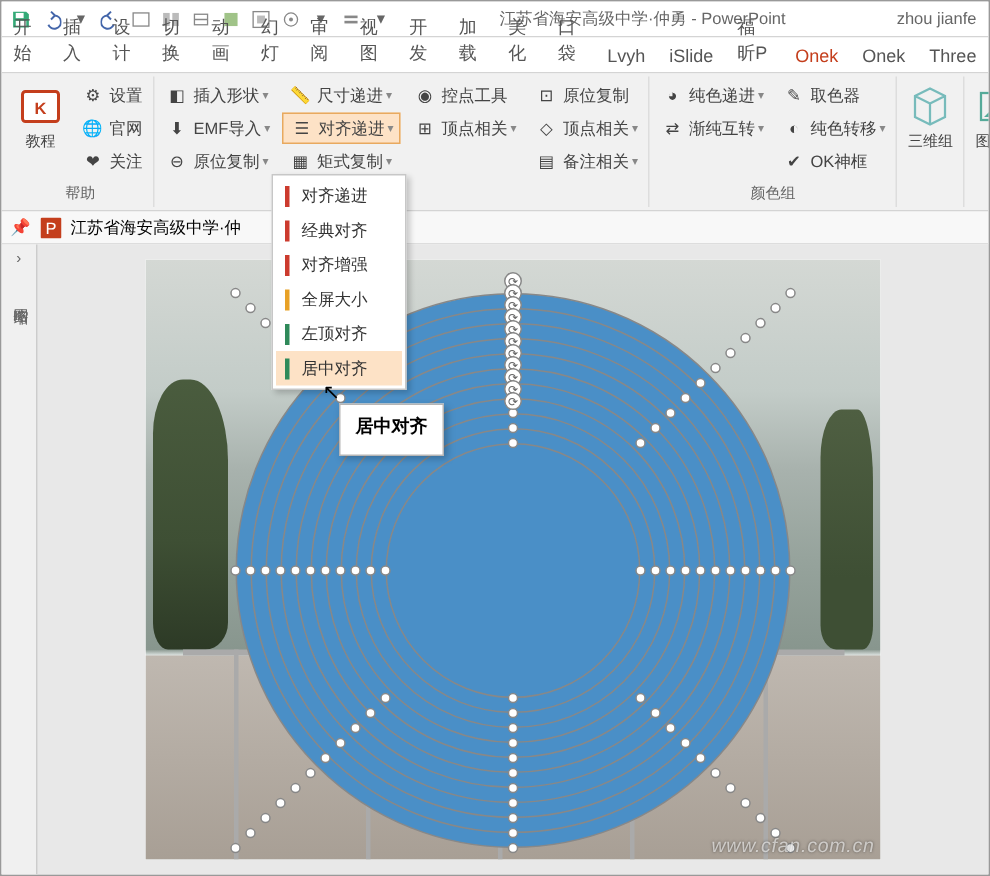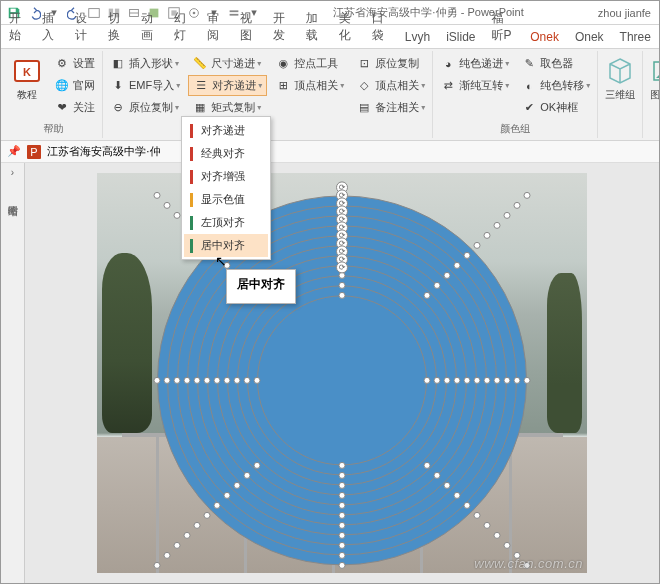--- a/index.html
+++ b/index.html
@@ -455,21 +455,21 @@
     <div class="menu-item">
       <span class="bar" style="background: rgb(204, 59, 46);"></span>
       <span>经典对齐</span>
     </div>
     <div class="menu-item">
       <span class="bar" style="background: rgb(204, 59, 46);"></span>
       <span>对齐增强</span>
     </div>
     <div class="menu-item">
       <span class="bar" style="background: rgb(232, 161, 38);"></span>
-      <span>显示色值</span>
+      <span>全屏大小</span>
     </div>
     <div class="menu-item">
       <span class="bar" style="background: rgb(47, 138, 90);"></span>
       <span>左顶对齐</span>
     </div>
     <div class="menu-item hover">
       <span class="bar" style="background: rgb(47, 138, 90);"></span>
       <span>居中对齐</span>
     </div>
   </div>

